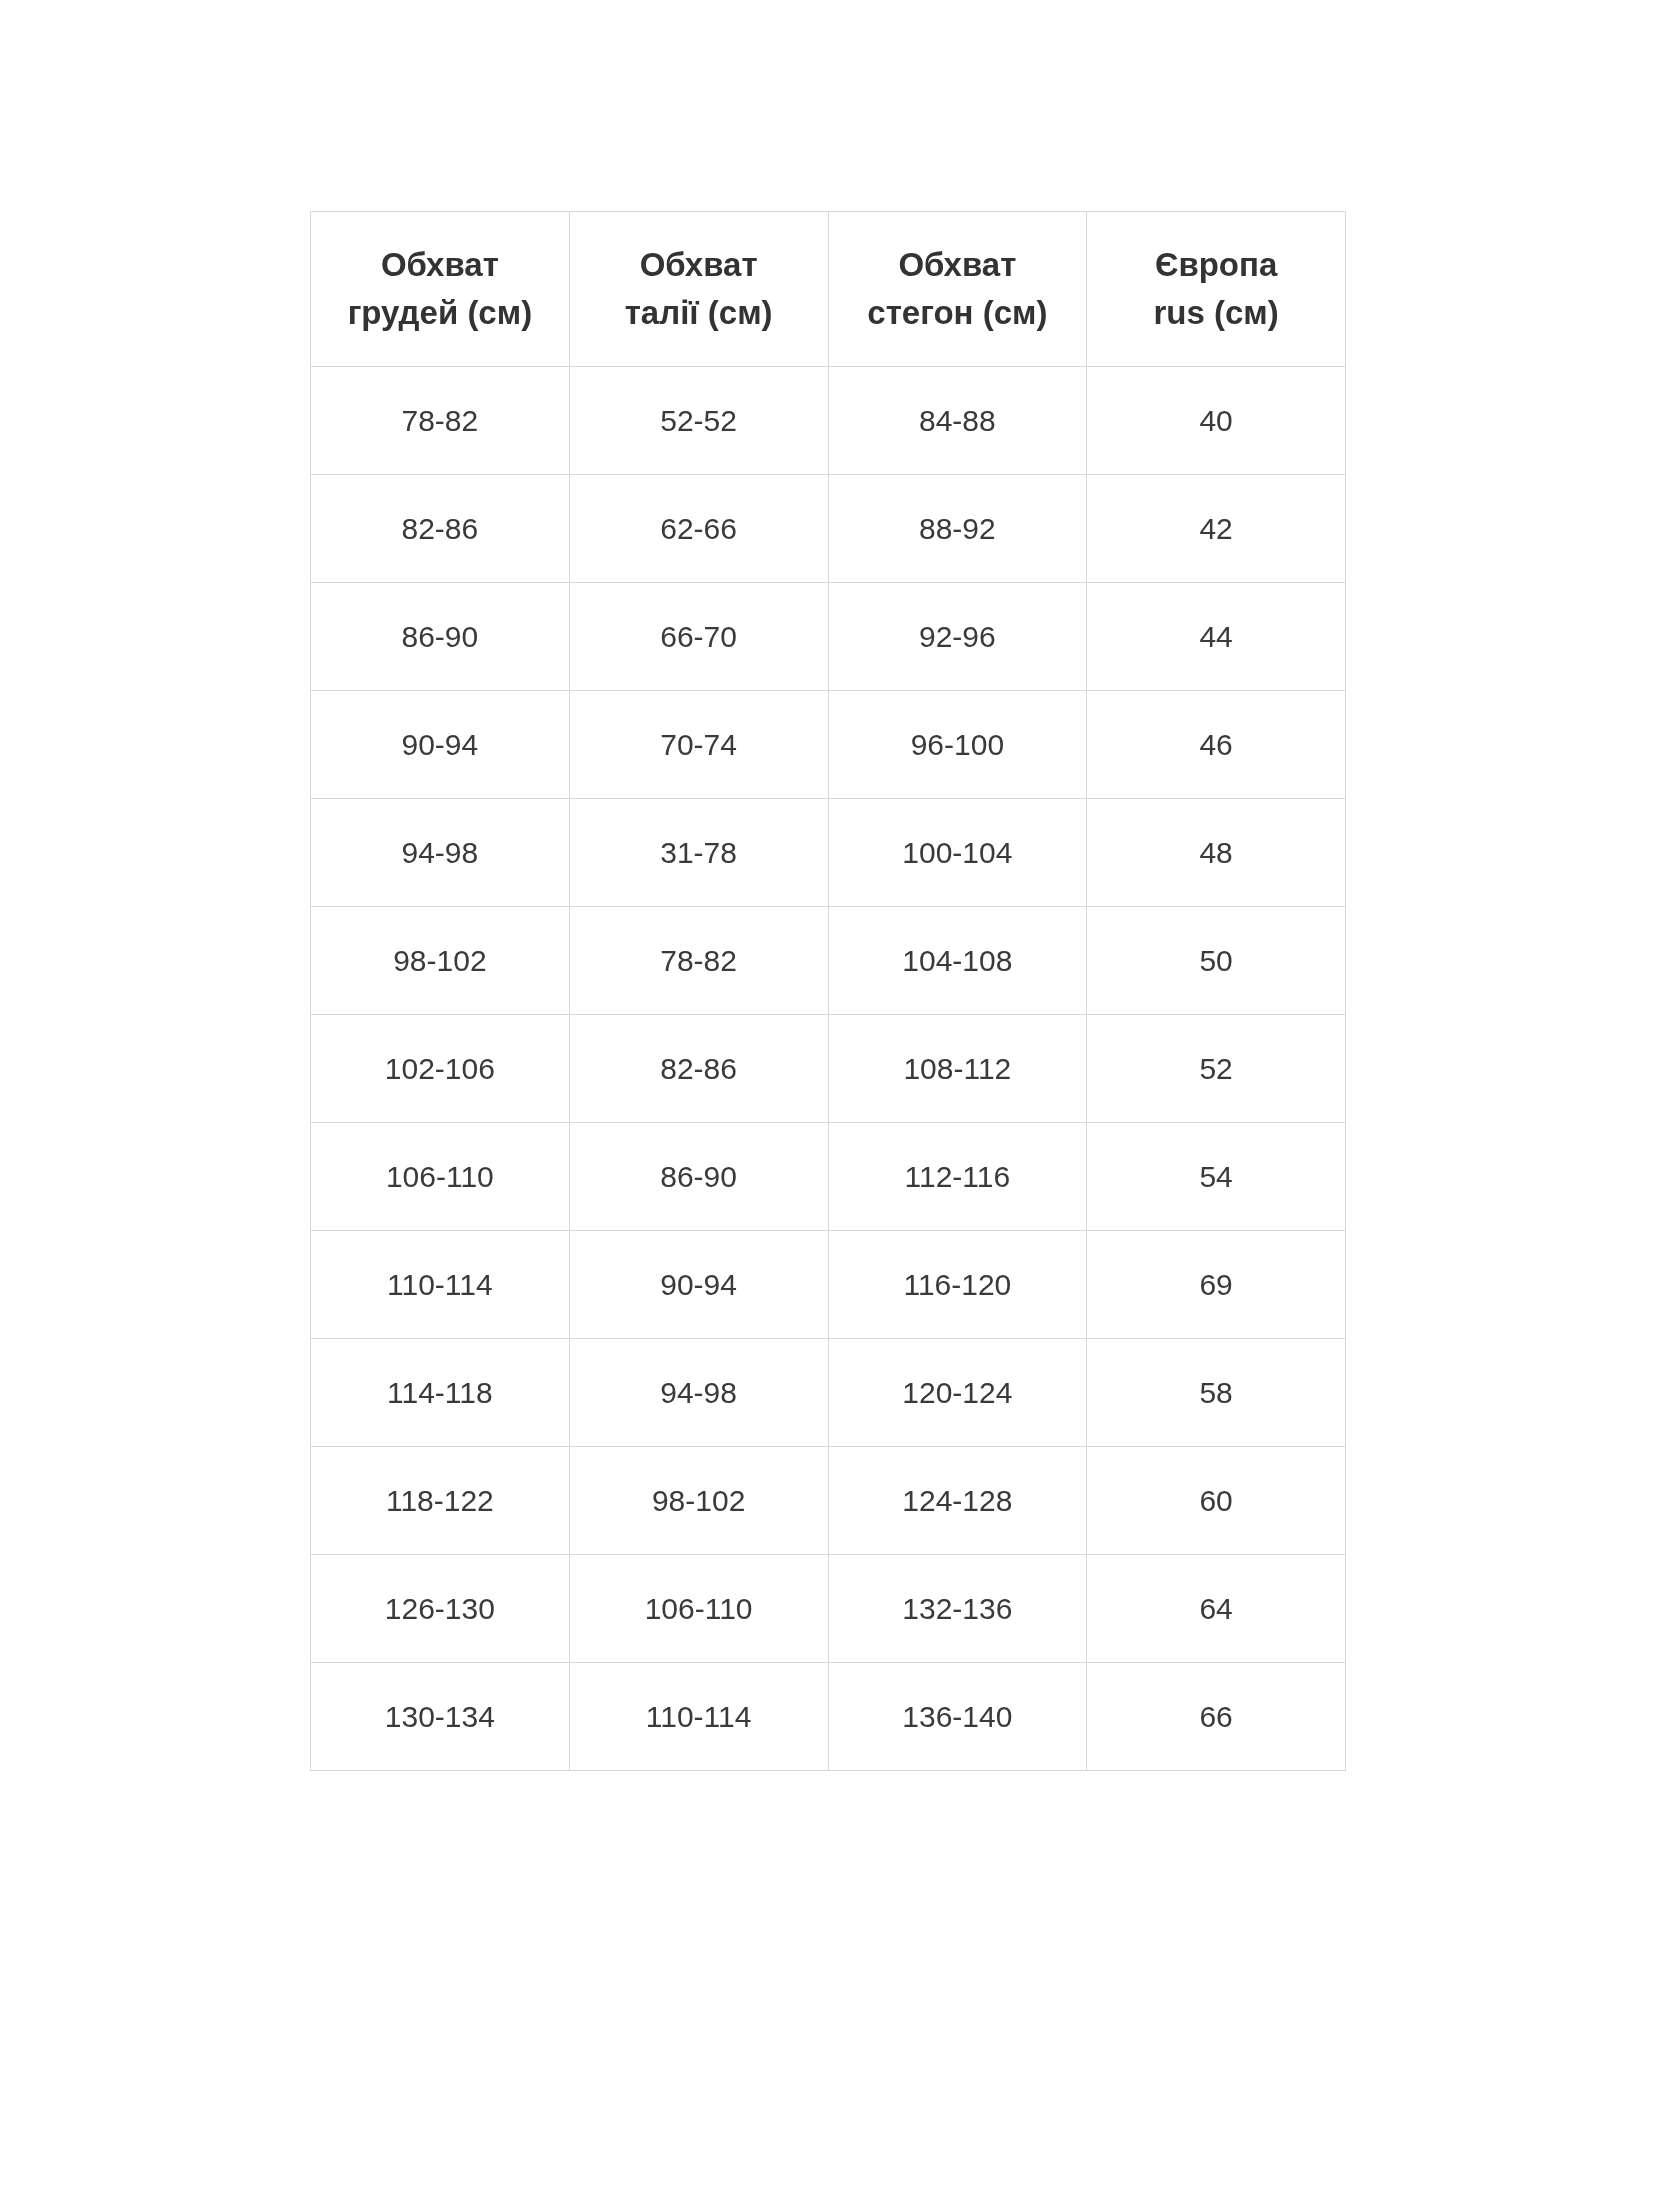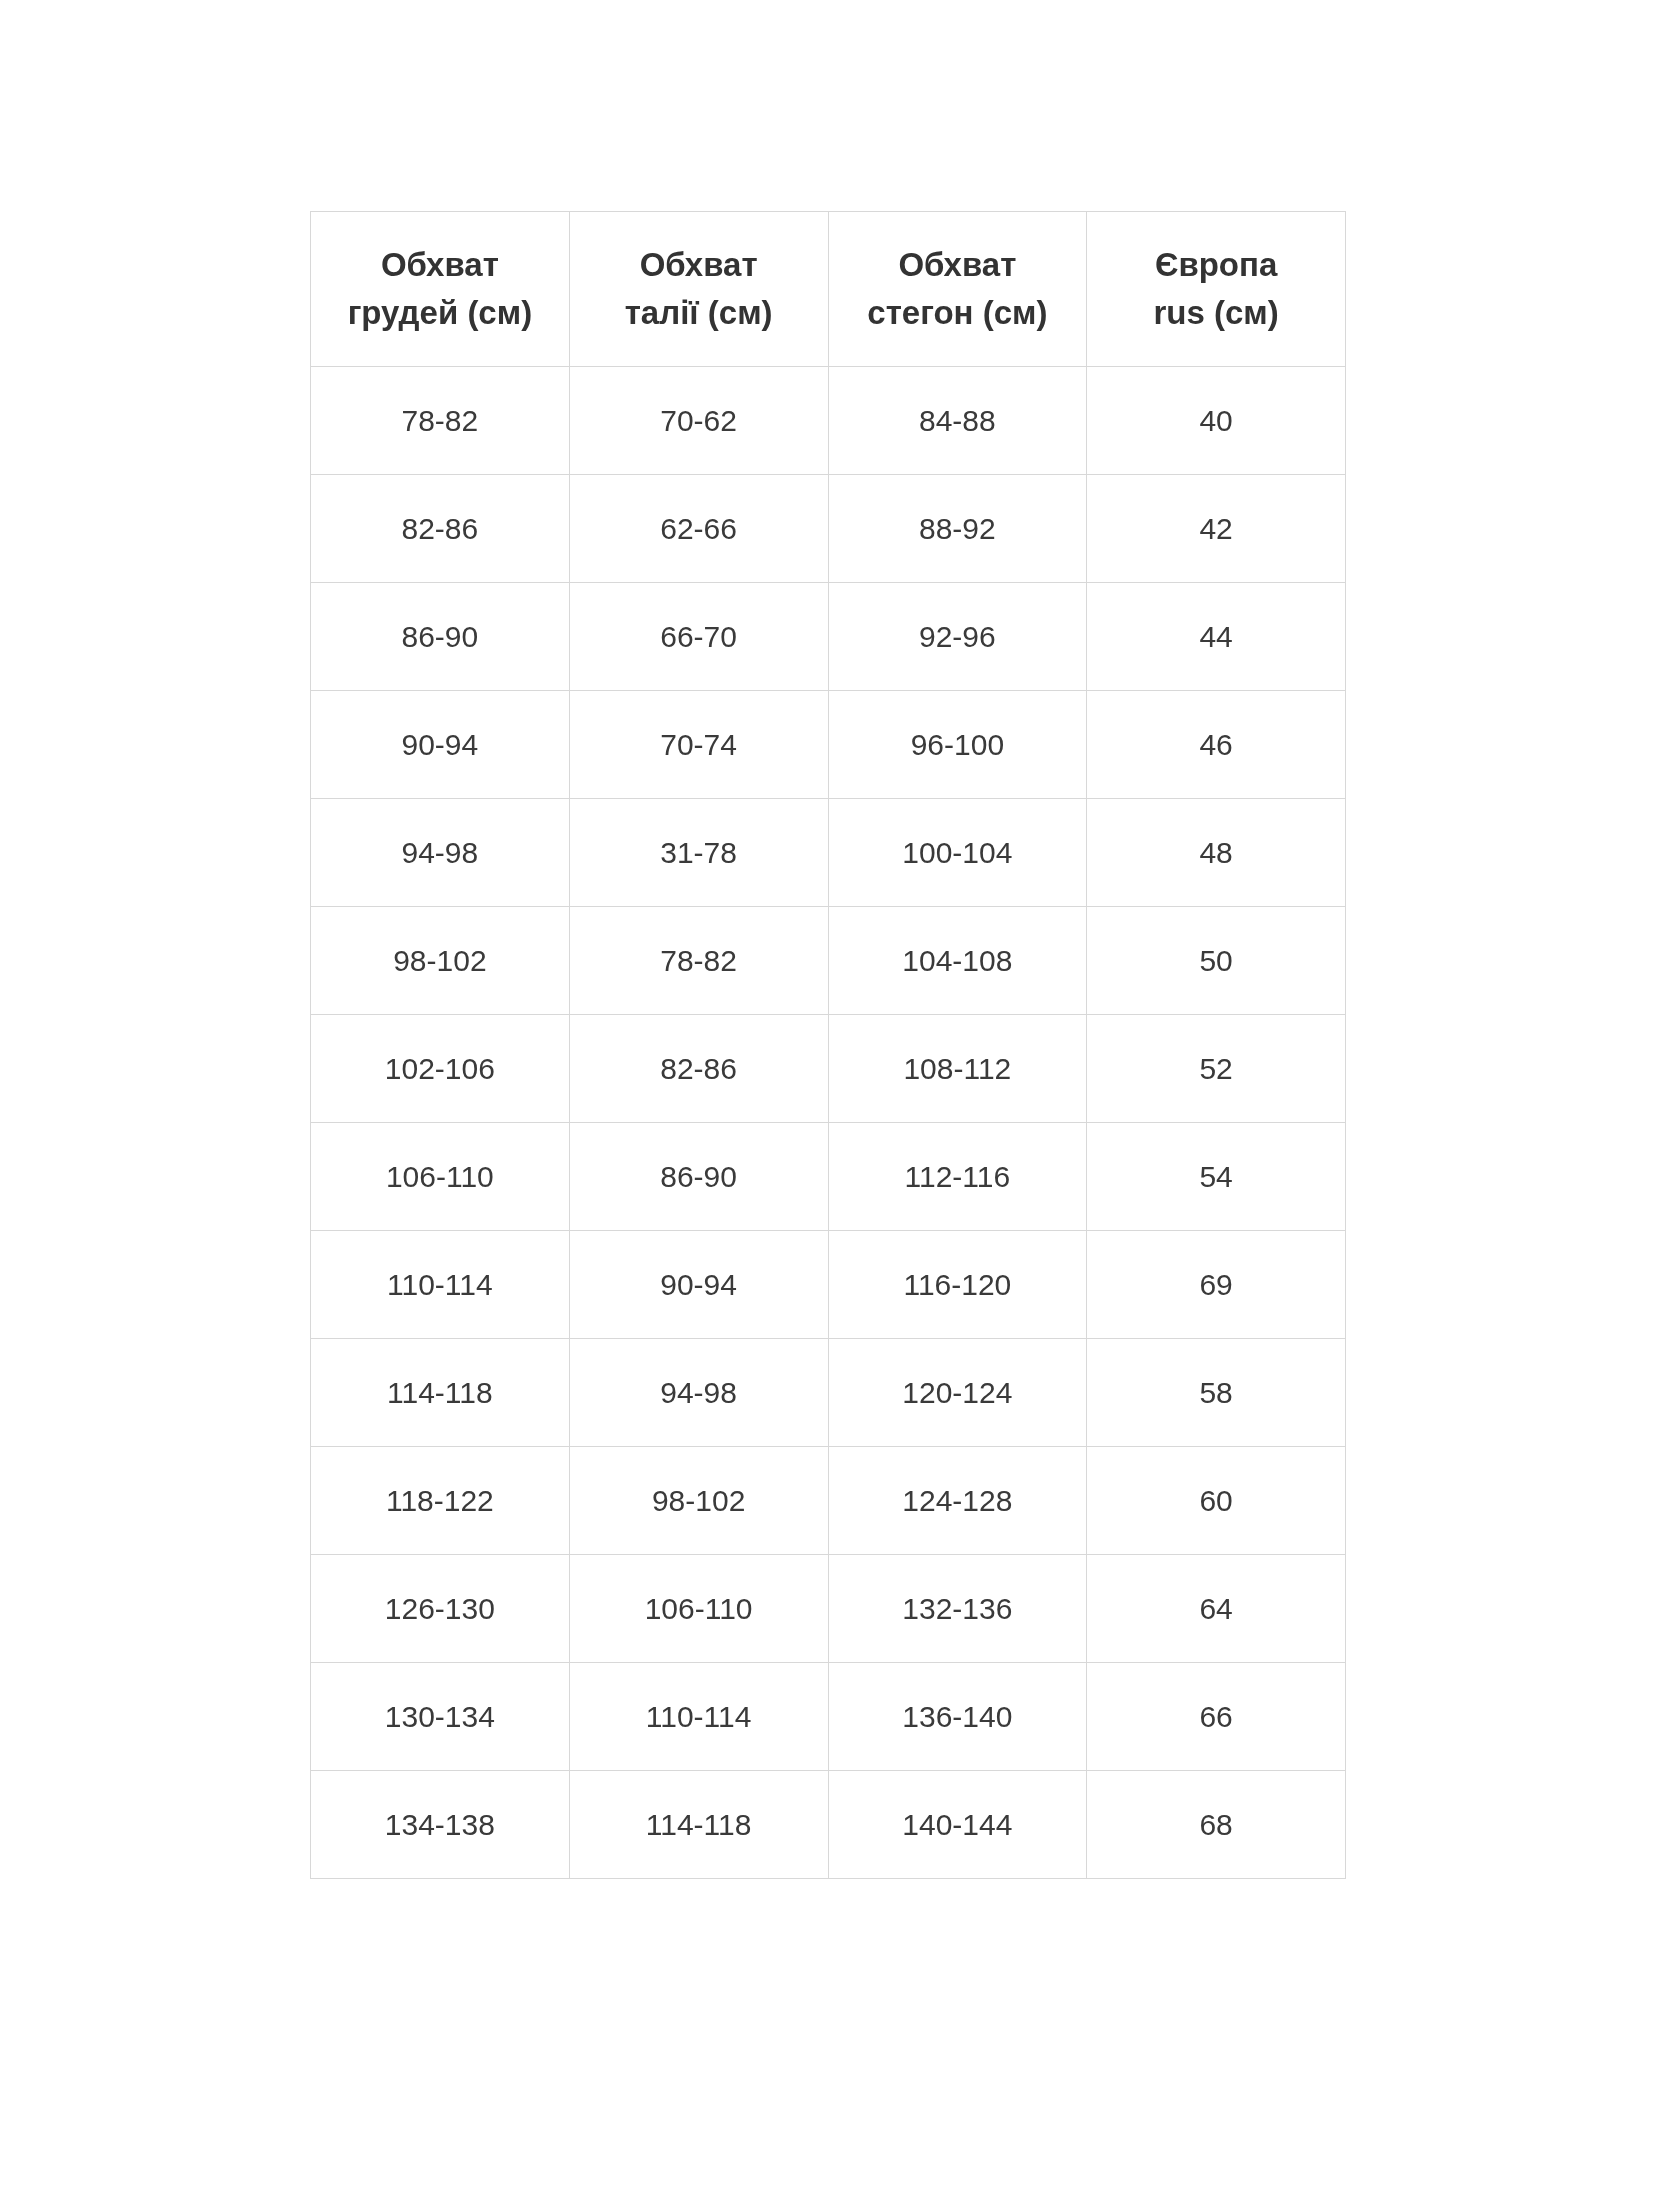--- a/index.html
+++ b/index.html
@@ -70,21 +70,21 @@
         </th>
         <th>
           <span class="hline">Європа</span>
           <span class="hline">rus (см)</span>
         </th>
       </tr>
     </thead>
     <tbody>
         <tr>
           <td>78-82</td>
-          <td>70-62</td>
+          <td>52-52</td>
           <td>84-88</td>
           <td>40</td>
         </tr>
         <tr>
           <td>82-86</td>
           <td>62-66</td>
           <td>88-92</td>
           <td>42</td>
         </tr>
         <tr>
@@ -146,22 +146,16 @@
           <td>106-110</td>
           <td>132-136</td>
           <td>64</td>
         </tr>
         <tr>
           <td>130-134</td>
           <td>110-114</td>
           <td>136-140</td>
           <td>66</td>
         </tr>
-        <tr>
-          <td>134-138</td>
-          <td>114-118</td>
-          <td>140-144</td>
-          <td>68</td>
-        </tr>
       </tbody>
   </table>
 </div>
 
 
 </body></html>

